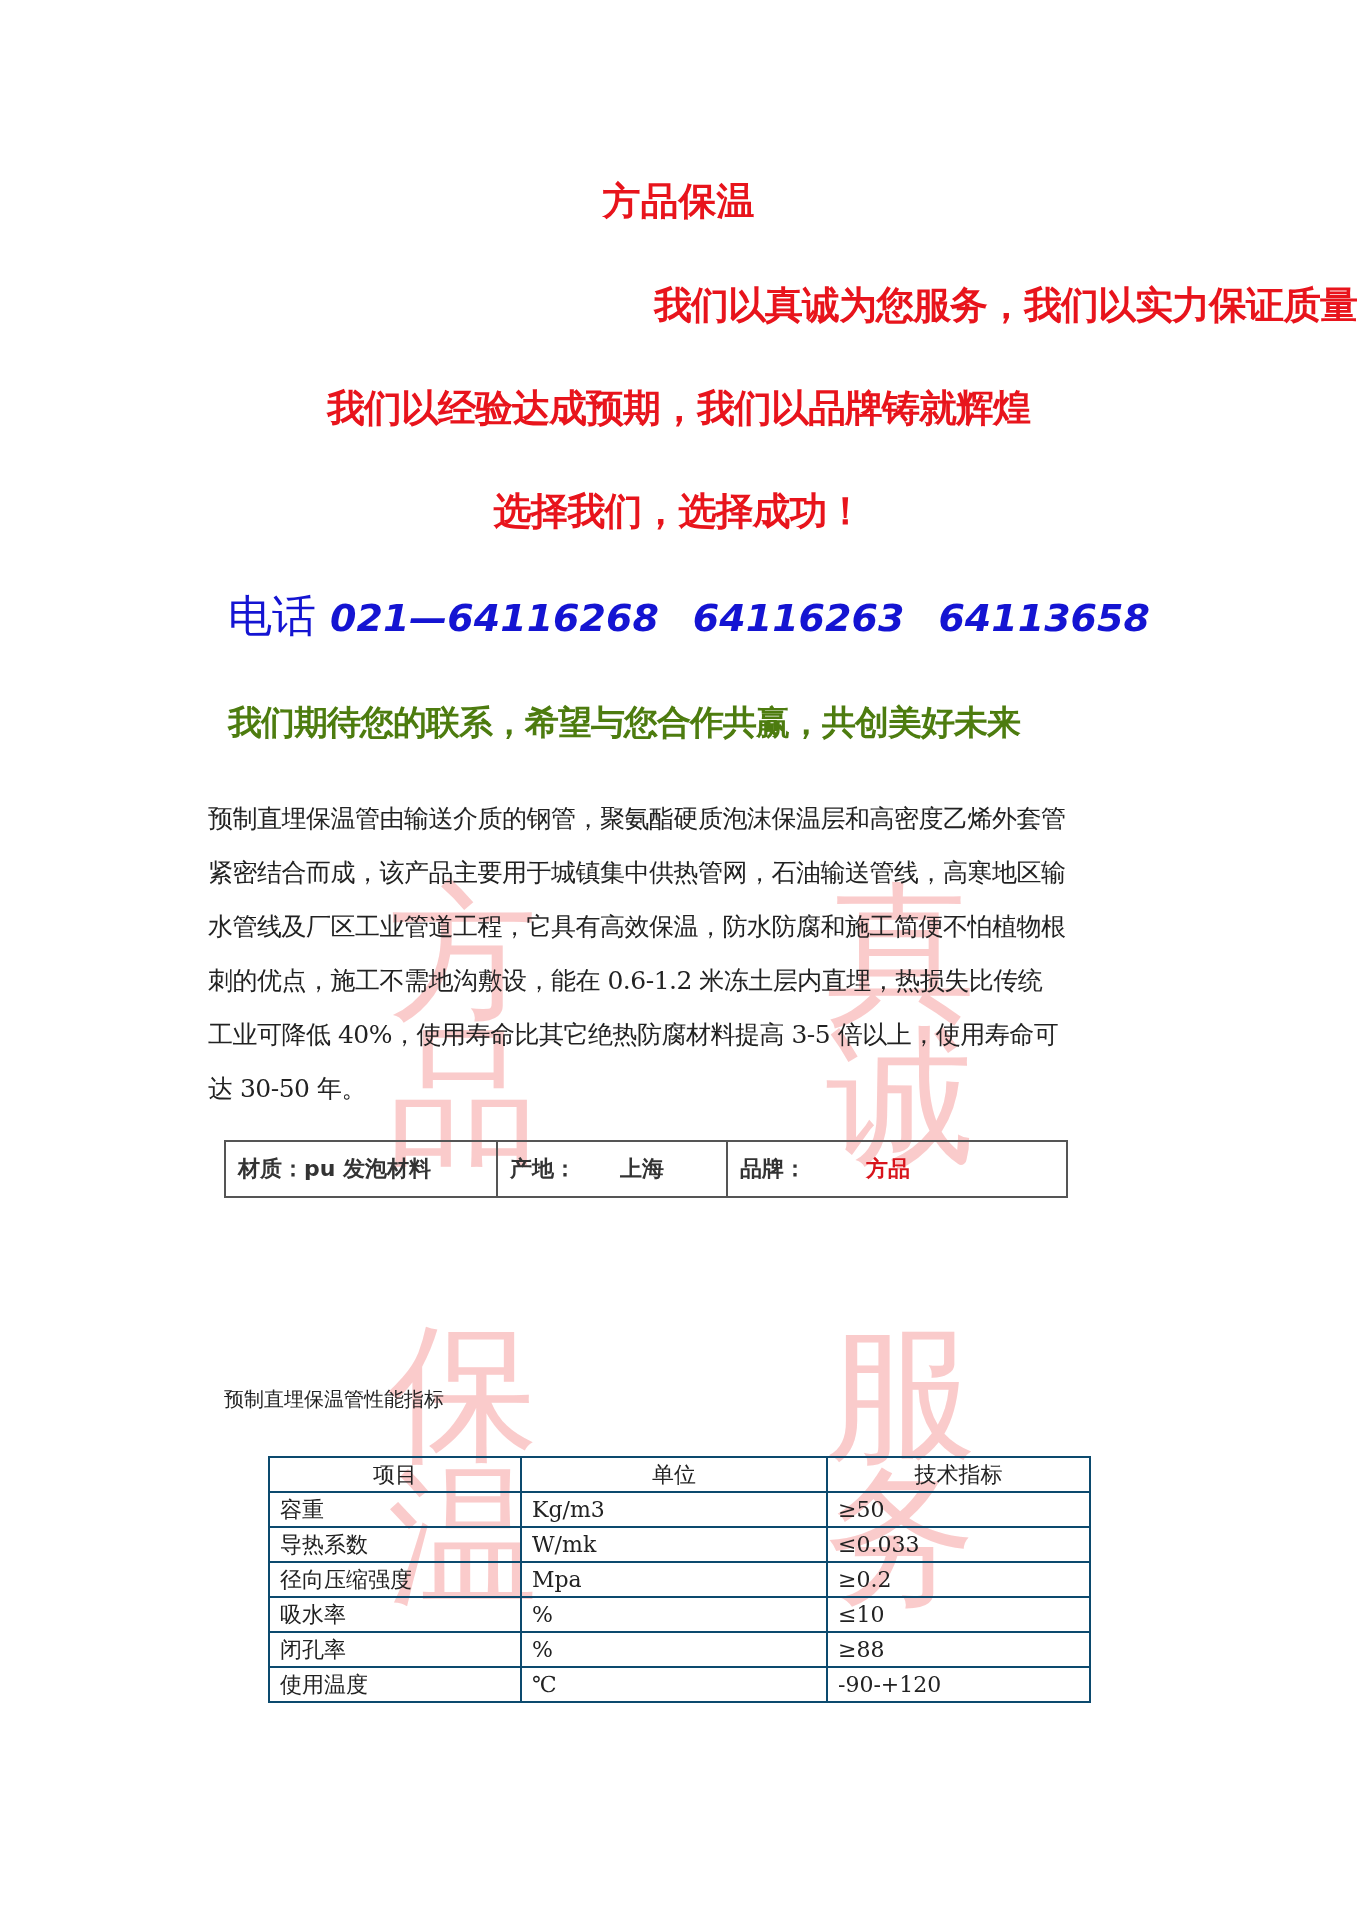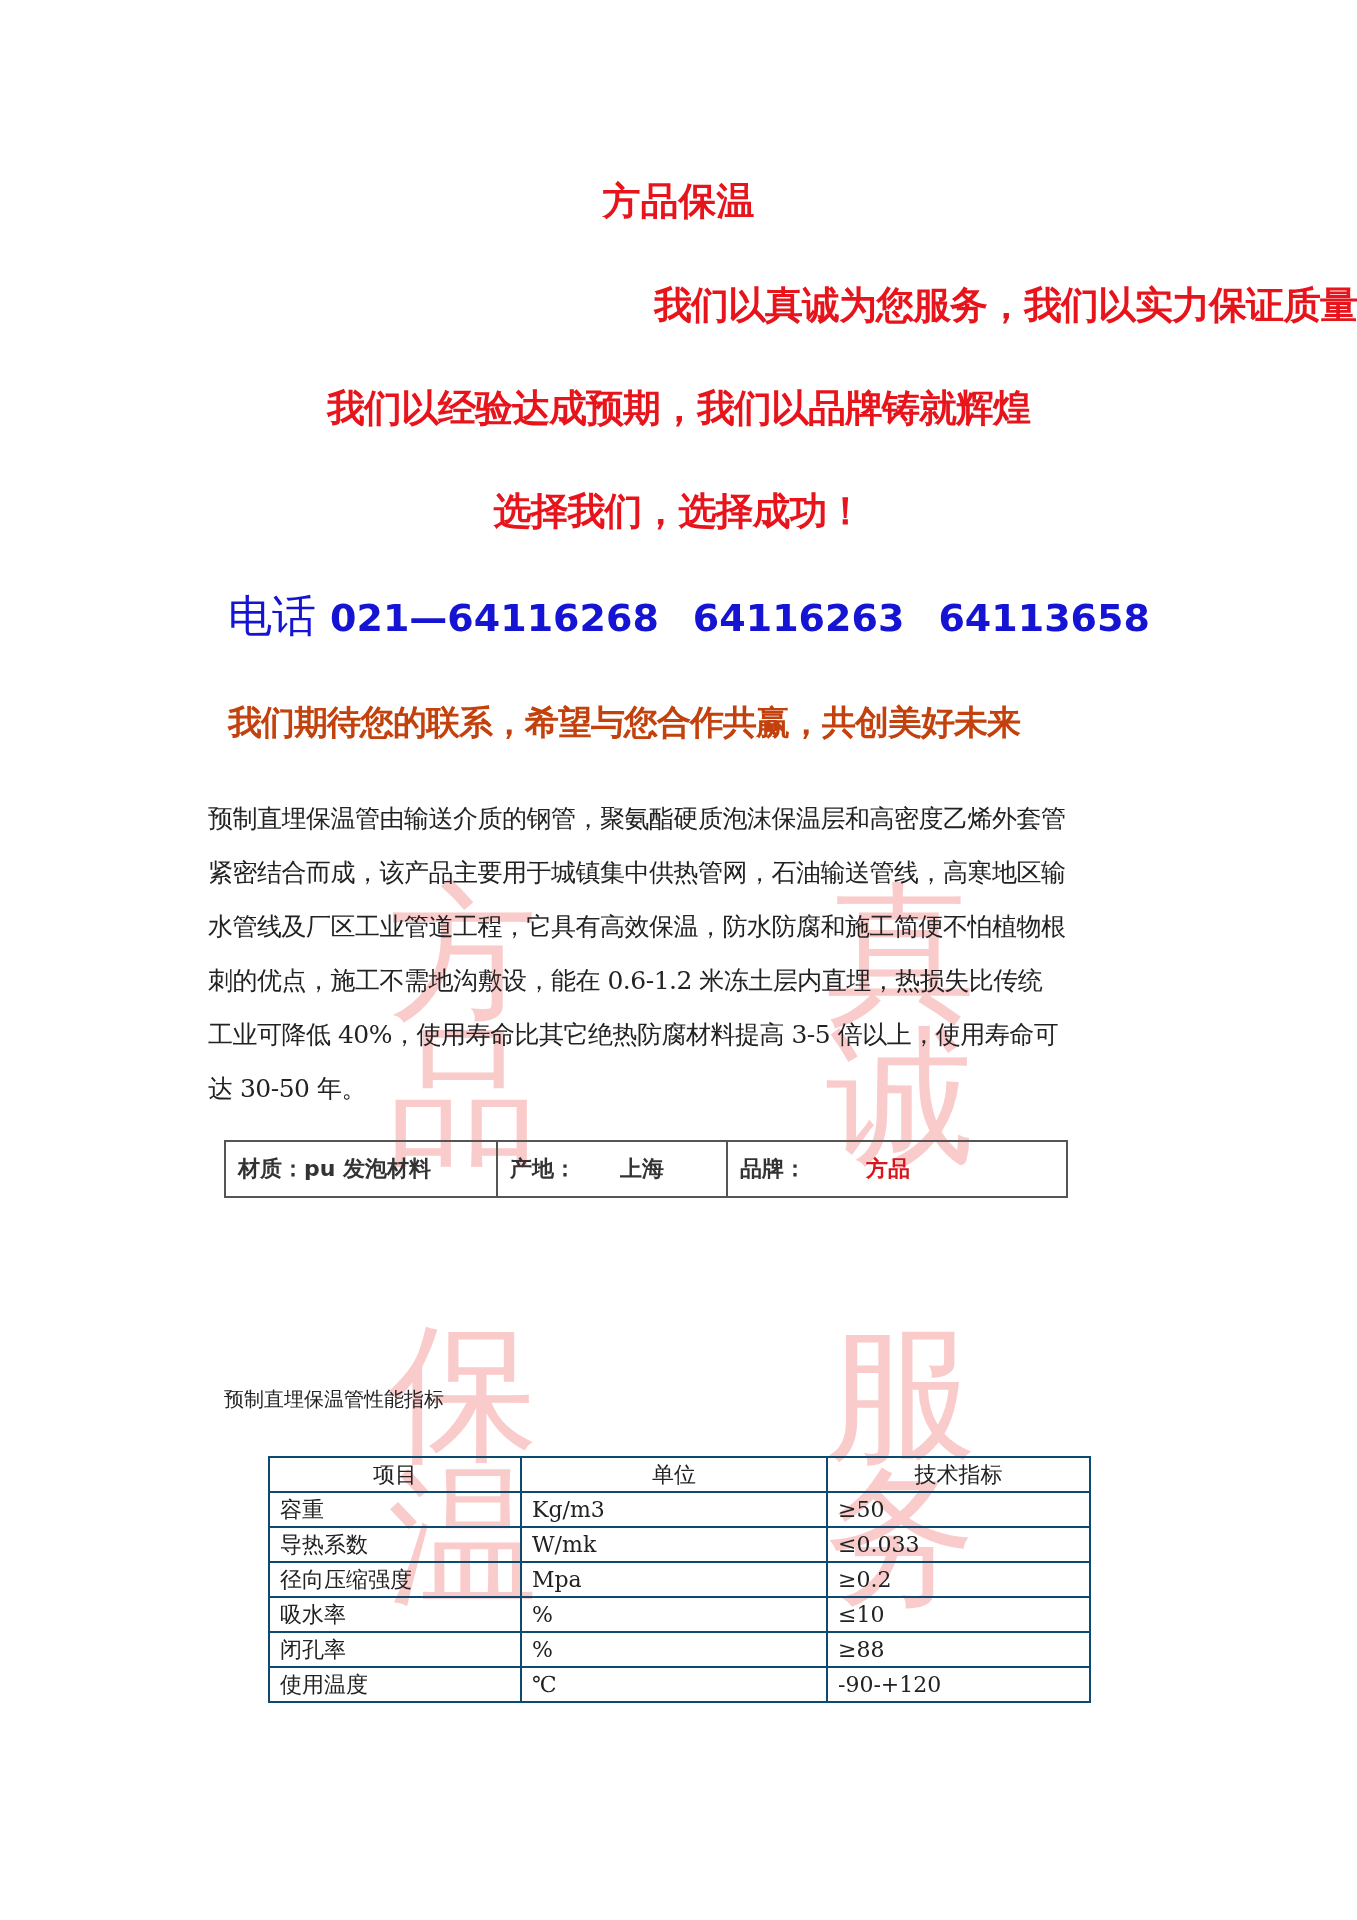--- a/index.html
+++ b/index.html
@@ -11,24 +11,24 @@
 
     .heading { position: absolute; left: 0; width: 1357px; text-align: center; color: #e8141c; font-family: "DejaVu Sans", sans-serif; font-weight: bold; white-space: nowrap; }
     .h-title { top: 178px; font-size: 38px; line-height: 46px; }
     .h-line { font-size: 38px; line-height: 46px; letter-spacing: -1px; }
     .h1 { top: 282px; text-align: right; }
     .h2 { top: 385px; }
     .h3 { top: 488px; }
 
     .phone { position: absolute; top: 592px; left: 228px; white-space: nowrap; color: #1414d2; font-family: "DejaVu Sans", sans-serif; font-size: 38px; line-height: 48px; }
     .phone .label { font-weight: normal; margin-right: 14px; font-size: 44px; }
-    .phone .num { font-weight: bold; font-family: "DejaVu Sans", sans-serif; }
+    .phone .num { font-weight: bold; font-family: "DejaVu Sans", sans-serif; font-style: italic; }
     .phone .gap { display: inline-block; width: 34px; }
 
-    .slogan { position: absolute; top: 700px; left: 228px; white-space: nowrap; color: #c2410c; font-family: "DejaVu Sans", sans-serif; font-size: 34px; line-height: 44px; font-weight: bold; letter-spacing: -1px; }
+    .slogan { position: absolute; top: 700px; left: 228px; white-space: nowrap; color: #4d7c0f; font-family: "DejaVu Sans", sans-serif; font-size: 34px; line-height: 44px; font-weight: bold; letter-spacing: -1px; }
 
     .para { position: absolute; left: 208px; top: 792px; width: 950px; font-family: "DejaVu Serif", serif; font-size: 25px; line-height: 54px; color: #222222; letter-spacing: -0.5px; }
     .para .line { display: block; white-space: nowrap; }
 
     table { border-collapse: collapse; position: absolute; }
     .spec-table { left: 224px; top: 1140px; width: 844px; font-family: "DejaVu Sans", sans-serif; font-size: 22px; color: #333333; font-weight: bold; }
     .spec-table td { border: 2px solid #555555; height: 54px; padding: 0 12px; vertical-align: middle; white-space: nowrap; }
     .spec-table .c1 { width: 246px; }
     .spec-table .c2 { width: 204px; }
     .spec-table .lbl { display: inline-block; }

